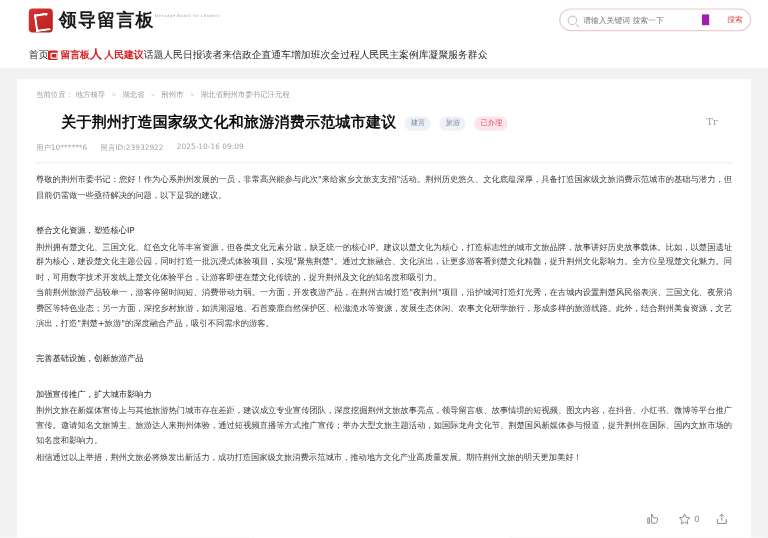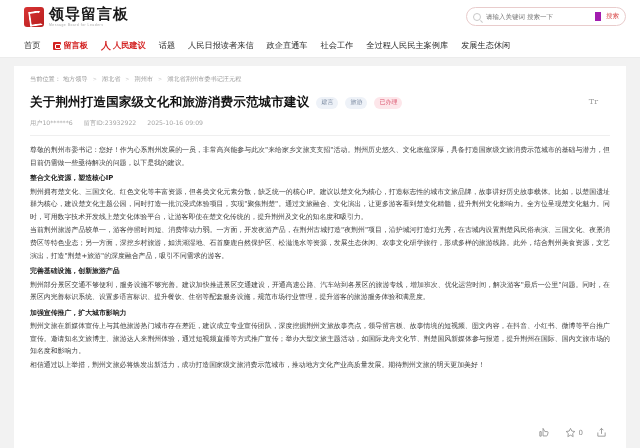--- a/index.html
+++ b/index.html
@@ -21,48 +21,48 @@
     width: 20px; height: 20px; position: relative;
     background: linear-gradient(135deg, #d83434 0%, #b81f1f 100%);
     border-radius: 3px;
   }
   .logo-mark::after {
     content: ""; position: absolute; left: 5px; top: 4px;
     width: 9px; height: 11px; border: 2px solid #ffffff;
     border-radius: 1px 4px 1px 1px; border-right-color: transparent;
     transform: rotate(-8deg);
   }
-  .logo-text { display: flex; flex-direction: column; line-height: 1; }
+  .logo-text { display: flex; flex-direction: row; line-height: 1; }
   .logo-cn {
     font-size: 15px; font-weight: bold; color: #1a1a1a; letter-spacing: 1px;
     font-family: "DejaVu Sans", sans-serif;
   }
   .logo-en { font-size: 3.4px; color: #a8a8a8; letter-spacing: .5px; margin-top: 2px; }
 
   .search-box {
     position: absolute; right: 14px; top: 7px;
     width: 160px; height: 19px; border: 1px solid #e9cccc;
     border-radius: 10px; background: #fff;
     display: flex; align-items: center; padding: 0 6px;
   }
   .search-ico { width: 8px; height: 8px; border: 1px solid #c9c9c9; border-radius: 50%; position: relative; flex: none; }
   .search-ico::after { content:""; position:absolute; right:-3px; bottom:-2px; width:3px; height:1px; background:#c9c9c9; transform: rotate(45deg); }
   .search-input {
     flex: 1; border: none; outline: none; font-size: 6.5px; color: #bbbbbb;
     margin-left: 5px; background: transparent;
     font-family: "DejaVu Sans", sans-serif;
   }
   .search-btn {
-    font-size: 6.5px; color: #d94a4a; flex: none; padding-left: 5px;
+    font-size: 6.5px; color: #d94a4a; flex: none; padding-left: 15px;
     border-left: 6px solid #a21caf; font-family: "DejaVu Sans", sans-serif;
   }
 
   
   .nav {
-    height: 24px; display: flex; align-items: center; gap: 13px;
+    height: 24px; display: flex; align-items: center; 
     padding: 0 24px; border-bottom: 1px solid #ececec; background: #fff;
   }
   .nav-item {
     font-size: 8.2px; color: #2b2b2b; white-space: nowrap;
     font-family: "DejaVu Sans", sans-serif; display: flex; align-items: center; gap: 2px;
   }
   .nav-item.hot { color: #d32222; font-weight: bold; }
   .nav-badge {
     display: inline-block; width: 8px; height: 8px; background: #d32222;
     border-radius: 1px; position: relative; flex: none;
@@ -81,21 +81,21 @@
   .card {
     background: #ffffff; height: 382px; padding: 9px 16px 0 16px;
     position: relative; overflow: hidden;
   }
   .breadcrumb {
     font-size: 6.2px; color: #9a9a9a; margin-bottom: 10px;
     font-family: "DejaVu Sans", sans-serif; white-space: nowrap;
   }
   .breadcrumb .sep { color: #c4c4c4; margin: 0 2px; }
 
-  .title-row { display: flex; align-items: center; gap: 7px; }
+  .title-row { display: flex; align-items: center; gap: 7px; margin-left: 21px; }
   .title {
     font-size: 12.5px; font-weight: bold; color: #111111; letter-spacing: .2px;
     font-family: "DejaVu Sans", sans-serif;
   }
   .tag {
     font-size: 6px; padding: 1.5px 5px; border-radius: 7px; white-space: nowrap;
     background: #eef2f8; color: #7b8aa0; font-family: "DejaVu Sans", sans-serif;
   }
   .tag.status { background: #fde6ea; color: #d9506a; }
   .font-size-ctl {
@@ -107,21 +107,21 @@
     margin-top: 8px; font-size: 6.2px; color: #a5a5a5;
     display: flex; gap: 11px; font-family: "DejaVu Sans", sans-serif;
   }
   .divider { margin-top: 7px; border-top: 1px solid #efefef; }
 
   .body { margin-top: 8px; }
   .body p {
     font-size: 6.9px; line-height: 1.82; color: #3c3c3c; text-align: justify;
     font-family: "DejaVu Sans", sans-serif; margin-bottom: 1px;
   }
-  .body p.h { font-weight: bold; color: #1f1f1f; margin-top: 3px; }
+  .body p.h { font-weight: normal; color: #1f1f1f; margin-top: 17px; }
 
   
   .actions {
     position: absolute; right: 16px; bottom: 10px;
     display: flex; align-items: center; gap: 13px; color: #8c8c8c;
   }
   .act { display: flex; align-items: center; gap: 3px; font-size: 7px;
          font-family: "DejaVu Sans", sans-serif; }
   .act svg { display: block; }
 </style>
@@ -161,27 +161,27 @@
     <div class="nav-item">
       <span>话题</span>
     </div>
     <div class="nav-item">
       <span>人民日报读者来信</span>
     </div>
     <div class="nav-item">
       <span>政企直通车</span>
     </div>
     <div class="nav-item">
-      <span>社会工作</span>
+      <span>增加班次</span>
     </div>
     <div class="nav-item">
       <span>全过程人民民主案例库</span>
     </div>
     <div class="nav-item">
-      <span>发展生态休闲</span>
+      <span>凝聚服务群众</span>
     </div>
   </div>
 
   <div class="stage">
     <div class="card">
 
       <div class="breadcrumb">
         <span>当前位置：</span>
         <span>地方领导</span>
         <span class="sep">＞</span>
@@ -208,21 +208,20 @@
       </div>
 
       <div class="divider"></div>
 
       <div class="body">
         <p>尊敬的荆州市委书记：您好！作为心系荆州发展的一员，非常高兴能参与此次"来给家乡文旅支支招"活动。荆州历史悠久、文化底蕴深厚，具备打造国家级文旅消费示范城市的基础与潜力，但目前仍需做一些亟待解决的问题，以下是我的建议。</p>
         <p class="h">整合文化资源，塑造核心IP</p>
         <p>荆州拥有楚文化、三国文化、红色文化等丰富资源，但各类文化元素分散，缺乏统一的核心IP。建议以楚文化为核心，打造标志性的城市文旅品牌，故事讲好历史故事载体。比如，以楚国遗址群为核心，建设楚文化主题公园，同时打造一批沉浸式体验项目，实现"聚焦荆楚"。通过文旅融合、文化演出，让更多游客看到楚文化精髓，提升荆州文化影响力。全方位呈现楚文化魅力。同时，可用数字技术开发线上楚文化体验平台，让游客即使在楚文化传统的，提升荆州及文化的知名度和吸引力。</p>
         <p>当前荆州旅游产品较单一，游客停留时间短、消费带动力弱。一方面，开发夜游产品，在荆州古城打造"夜荆州"项目，沿护城河打造灯光秀，在古城内设置荆楚风民俗表演、三国文化、夜景消费区等特色业态；另一方面，深挖乡村旅游，如洪湖湿地、石首麋鹿自然保护区、松滋洈水等资源，发展生态休闲、农事文化研学旅行，形成多样的旅游线路。此外，结合荆州美食资源，文艺演出，打造"荆楚+旅游"的深度融合产品，吸引不同需求的游客。</p>
         <p class="h">完善基础设施，创新旅游产品</p>
-        <p>荆州部分景区交通不够便利，服务设施不够完善。建议加快推进景区交通建设，开通高速公路、汽车站到各景区的旅游专线，增加班次、优化运营时间，解决游客"最后一公里"问题。同时，在景区内完善标识系统、设置多语言标识、提升餐饮、住宿等配套服务设施，规范市场行业管理，提升游客的旅游服务体验和满意度。</p>
         <p class="h">加强宣传推广，扩大城市影响力</p>
         <p>荆州文旅在新媒体宣传上与其他旅游热门城市存在差距，建议成立专业宣传团队，深度挖掘荆州文旅故事亮点，领导留言板、故事情境的短视频、图文内容，在抖音、小红书、微博等平台推广宣传。邀请知名文旅博主、旅游达人来荆州体验，通过短视频直播等方式推广宣传；举办大型文旅主题活动，如国际龙舟文化节、荆楚国风新媒体参与报道，提升荆州在国际、国内文旅市场的知名度和影响力。</p>
         <p>相信通过以上举措，荆州文旅必将焕发出新活力，成功打造国家级文旅消费示范城市，推动地方文化产业高质量发展。期待荆州文旅的明天更加美好！</p>
       </div>
 
       <div class="actions">
         <div class="act">
           <svg width="11" height="11" viewBox="0 0 24 24" fill="none" stroke="#8c8c8c" stroke-width="1.8">
             <path d="M7 10v10H4V10h3zm4-7 4 7h5a2 2 0 0 1 2 2l-1.5 6a2 2 0 0 1-2 1.5H11V10l0-7z"></path>
           </svg>

